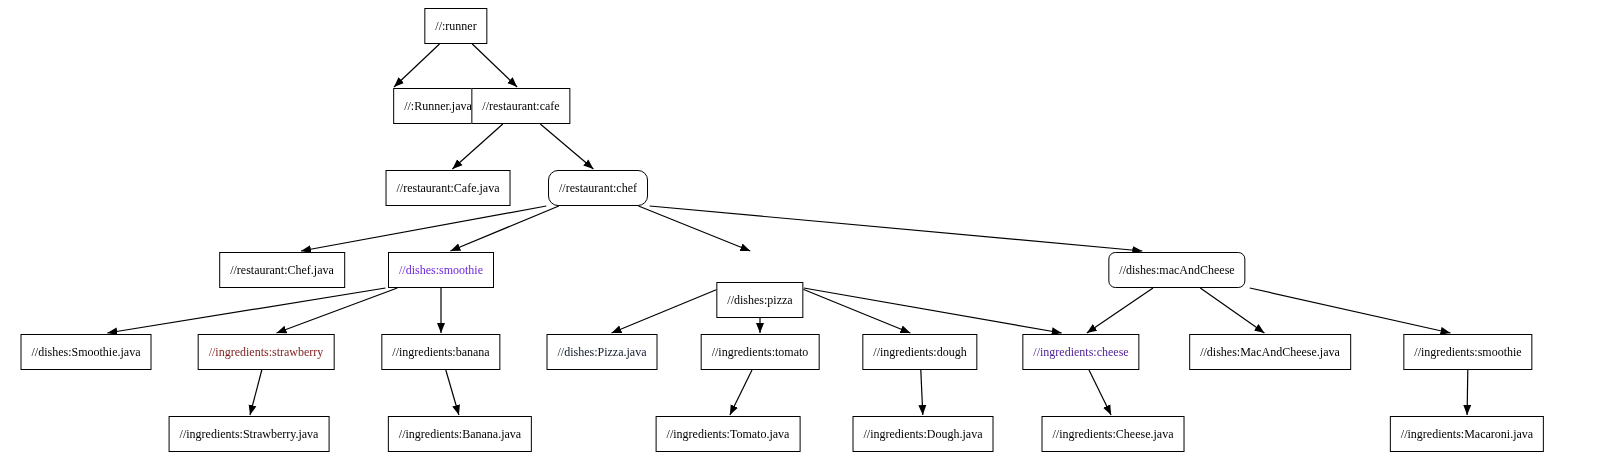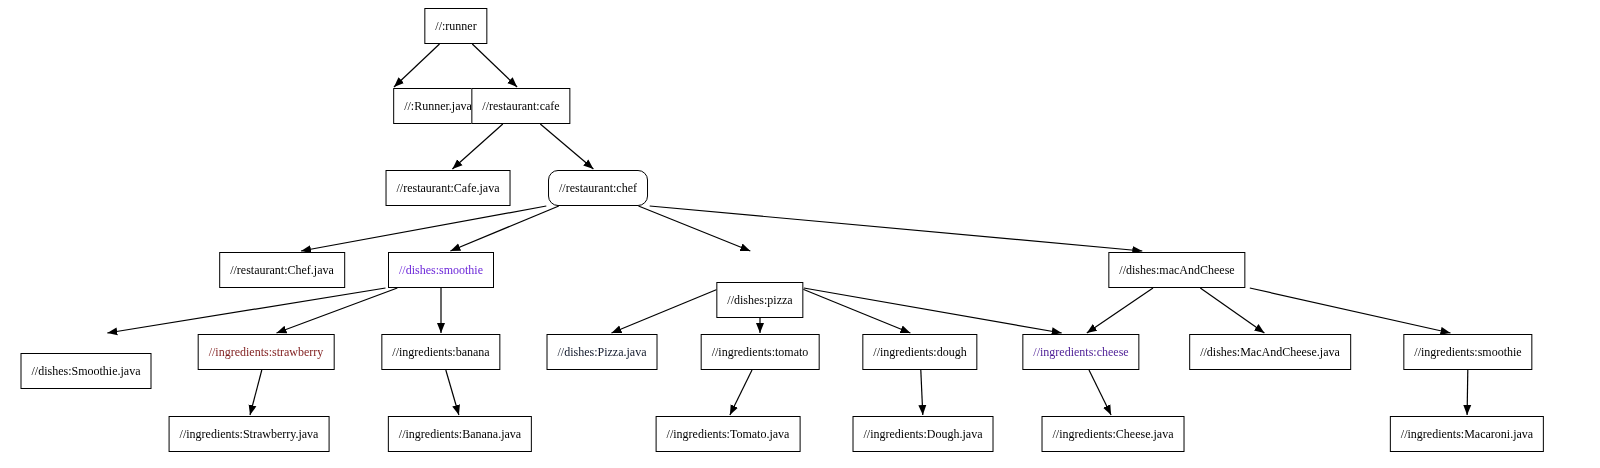--- a/index.html
+++ b/index.html
@@ -78,22 +78,22 @@
     </svg>
 
 <div class="node" style="left: 456px; top: 8px; border-color: rgb(0, 0, 0); background: rgb(255, 255, 255); color: rgb(0, 0, 0);">//:runner</div>
     <div class="node" style="left: 390px; top: 88px; border-color: rgb(0, 0, 0); background: rgb(255, 255, 255); color: rgb(0, 0, 0); margin-left: 48px;">//:Runner.java</div>
     <div class="node" style="left: 521px; top: 88px; border-color: rgb(0, 0, 0); background: rgb(255, 255, 255); color: rgb(0, 0, 0);">//restaurant:cafe</div>
     <div class="node" style="left: 448px; top: 170px; border-color: rgb(0, 0, 0); background: rgb(255, 255, 255); color: rgb(0, 0, 0);">//restaurant:Cafe.java</div>
     <div class="node" style="left: 598px; top: 170px; border-color: rgb(0, 0, 0); background: rgb(255, 255, 255); color: rgb(0, 0, 0); border-radius: 10px;">//restaurant:chef</div>
     <div class="node" style="left: 282px; top: 252px; border-color: rgb(0, 0, 0); background: rgb(255, 255, 255); color: rgb(0, 0, 0);">//restaurant:Chef.java</div>
     <div class="node" style="left: 441px; top: 252px; border-color: rgb(0, 0, 0); background: rgb(255, 255, 255); color: #6d28d9;">//dishes:smoothie</div>
     <div class="node" style="left: 760px; top: 252px; border-color: rgb(0, 0, 0); background: rgb(255, 255, 255); color: rgb(0, 0, 0); margin-top: 30px;">//dishes:pizza</div>
-    <div class="node" style="left: 1177px; top: 252px; border-color: rgb(0, 0, 0); background: rgb(255, 255, 255); color: rgb(0, 0, 0);">//dishes:macAndCheese</div>
-    <div class="node" style="left: 86px; top: 334px; border-color: rgb(0, 0, 0); background: rgb(255, 255, 255); color: rgb(0, 0, 0); margin-top: 19px;">//dishes:Smoothie.java</div>
+    <div class="node" style="left: 1177px; top: 252px; border-color: rgb(0, 0, 0); background: rgb(255, 255, 255); color: rgb(0, 0, 0); border-radius: 7px;">//dishes:macAndCheese</div>
+    <div class="node" style="left: 86px; top: 334px; border-color: rgb(0, 0, 0); background: rgb(255, 255, 255); color: rgb(0, 0, 0);">//dishes:Smoothie.java</div>
     <div class="node" style="left: 266px; top: 334px; border-color: rgb(0, 0, 0); background: rgb(255, 255, 255); color: #7f1d1d;">//ingredients:strawberry</div>
     <div class="node" style="left: 441px; top: 334px; border-color: rgb(0, 0, 0); background: rgb(255, 255, 255); color: rgb(0, 0, 0);">//ingredients:banana</div>
     <div class="node" style="left: 602px; top: 334px; border-color: rgb(0, 0, 0); background: rgb(255, 255, 255); color: #0f172a;">//dishes:Pizza.java</div>
     <div class="node" style="left: 760px; top: 334px; border-color: rgb(0, 0, 0); background: rgb(255, 255, 255); color: rgb(0, 0, 0);">//ingredients:tomato</div>
     <div class="node" style="left: 920px; top: 334px; border-color: rgb(0, 0, 0); background: rgb(255, 255, 255); color: rgb(0, 0, 0);">//ingredients:dough</div>
     <div class="node" style="left: 1081px; top: 334px; border-color: rgb(0, 0, 0); background: rgb(255, 255, 255); color: #4c1d95;">//ingredients:cheese</div>
     <div class="node" style="left: 1270px; top: 334px; border-color: rgb(0, 0, 0); background: rgb(255, 255, 255); color: rgb(0, 0, 0);">//dishes:MacAndCheese.java</div>
     <div class="node" style="left: 1468px; top: 334px; border-color: rgb(0, 0, 0); background: rgb(255, 255, 255); color: rgb(0, 0, 0);">//ingredients:smoothie</div>
     <div class="node" style="left: 460px; top: 416px; border-color: rgb(0, 0, 0); background: rgb(255, 255, 255); color: rgb(0, 0, 0);">//ingredients:Banana.java</div>
     <div class="node" style="left: 249px; top: 416px; border-color: rgb(0, 0, 0); background: rgb(255, 255, 255); color: rgb(0, 0, 0);">//ingredients:Strawberry.java</div>

